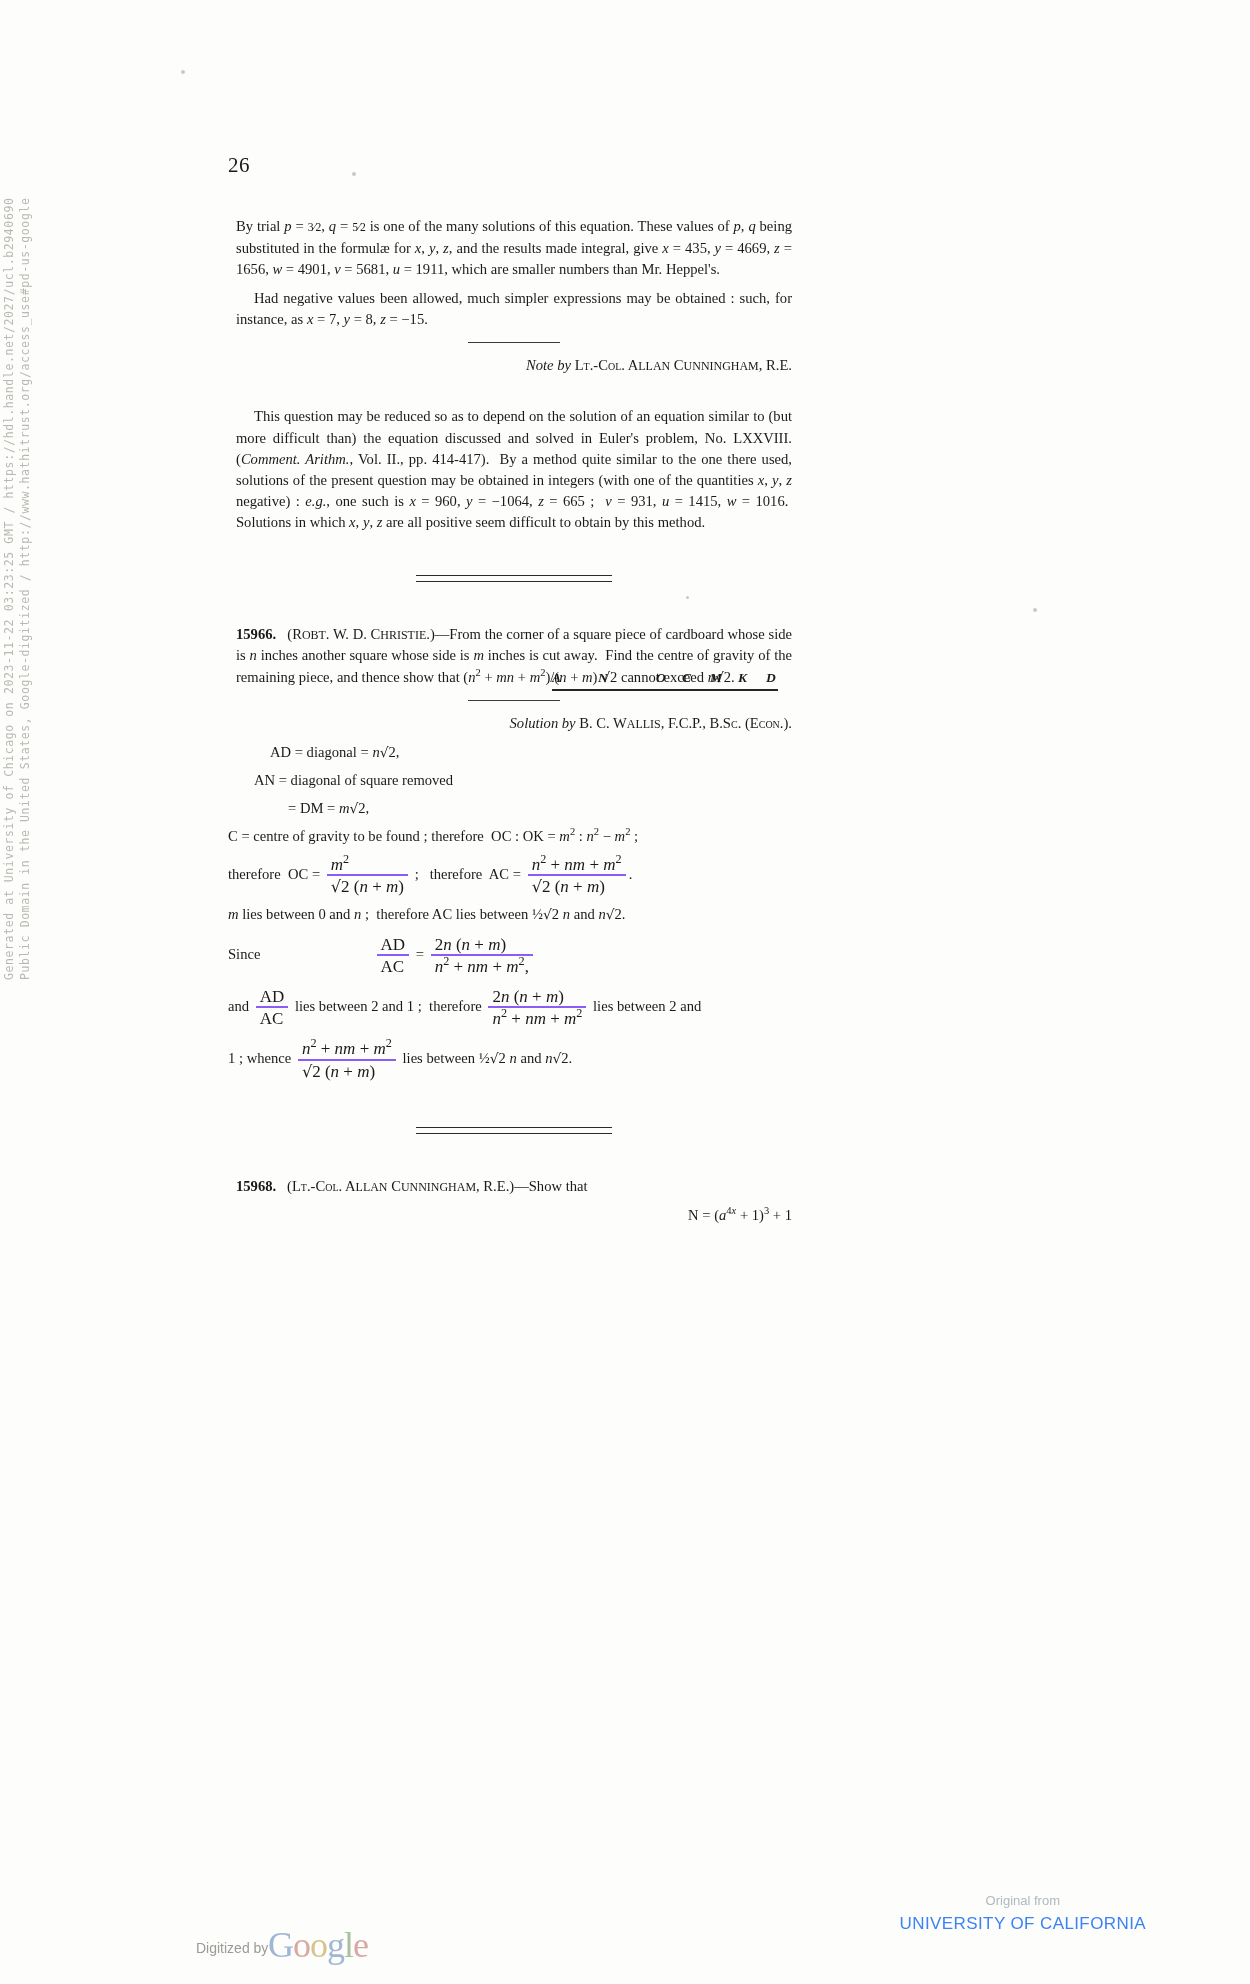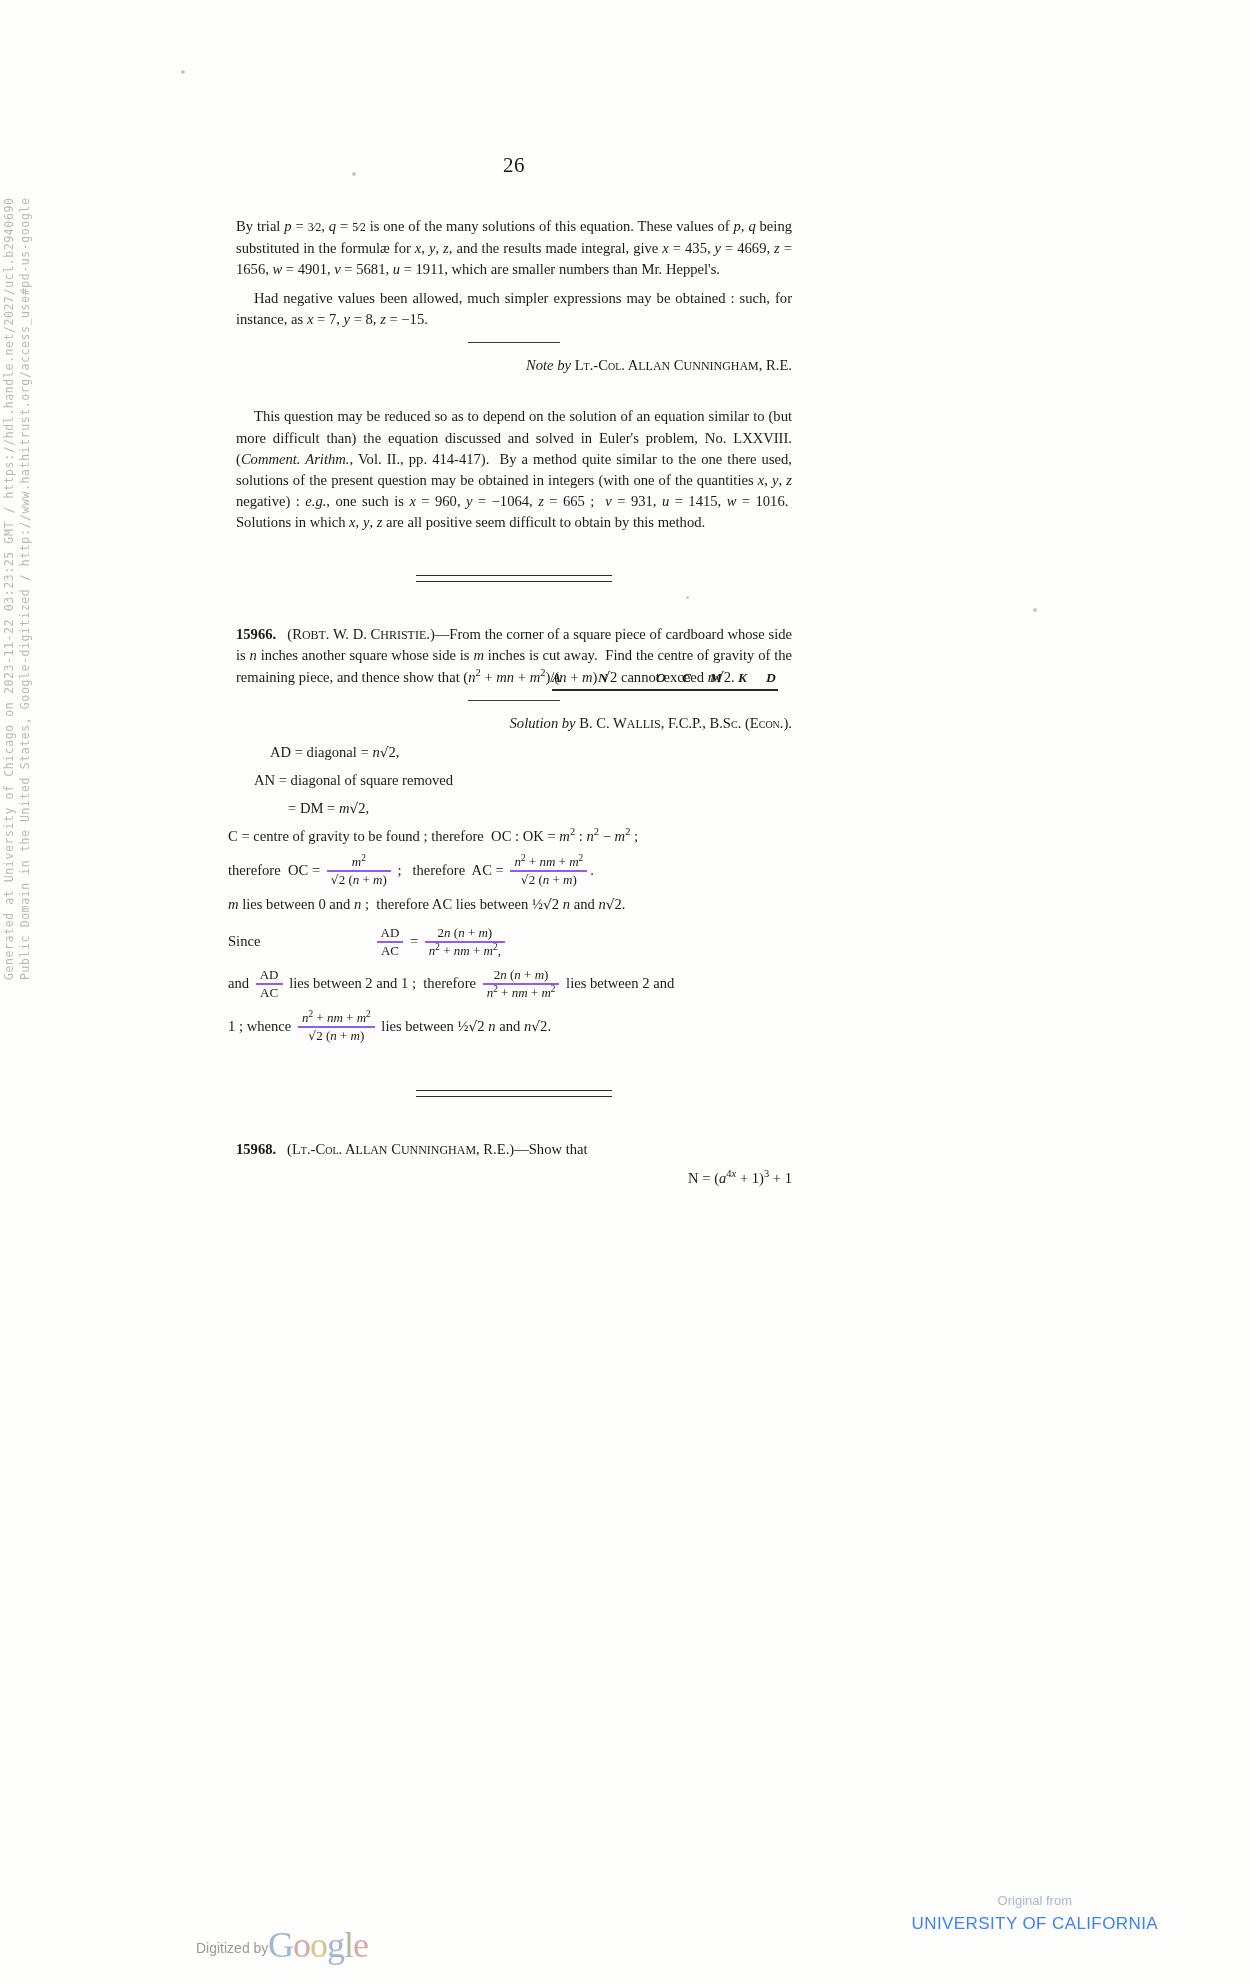--- a/index.html
+++ b/index.html
@@ -42,21 +42,21 @@
     position: absolute;
     left: 228px;
     top: 150px;
     width: 572px;
     font-size: 14.6px;
     line-height: 1.45;
     text-align: justify;
   }
 
   .page-number {
-    text-align: center;
+    text-align: left;
     font-size: 21px;
     font-family: "Liberation Serif", serif;
     margin: 0 0 36px 0;
     letter-spacing: 0.5px;
   }
 
   p { margin: 8px; text-indent: 0; }
   p.indent { text-indent: 18px; }
   p + p { margin-top: 0; }
 
@@ -91,22 +91,21 @@
     margin-top: 7px;
     font-size: 14.6px;
   }
   .pad1 { padding-left: 26px; }
   .pad2 { padding-left: 42px; }
   .pad3 { padding-left: 60px; }
 
   .frac {
     display: inline-block;
     vertical-align: middle;
-    text-align: center;
-    font-size: 13px;
+    font-size: 17px;
     line-height: 1.15;
     margin: 0 3px;
   }
   .frac .num { display: block; padding: 0 4px; }
   .frac .den { display: block; border-top: 2px solid #8b5cf6; padding: 1px 4px 0 4px; }
 
   sup { font-size: 0.72em; vertical-align: super; line-height: 0; }
 
   .rad { font-family: "DejaVu Sans", sans-serif; font-size: 0.95em; }
 
@@ -166,21 +165,21 @@
   }
   .google-logo .g1 { color: #9fb6d6; }
   .google-logo .o1 { color: #d8a9a3; }
   .google-logo .o2 { color: #d6c48a; }
   .google-logo .g2 { color: #9fb6d6; }
   .google-logo .l  { color: #a9c0a0; }
   .google-logo .e  { color: #d8a9a3; }
 
   .origin {
     position: absolute;
-    right: 92px;
+    right: 104px;
     bottom: 34px;
     text-align: center;
     font-family: "Liberation Sans", sans-serif;
     font-size: 13px;
     color: #b0b8c2;
   }
   .origin .inst {
     display: block;
     margin-top: 6px;
     font-size: 17px;

